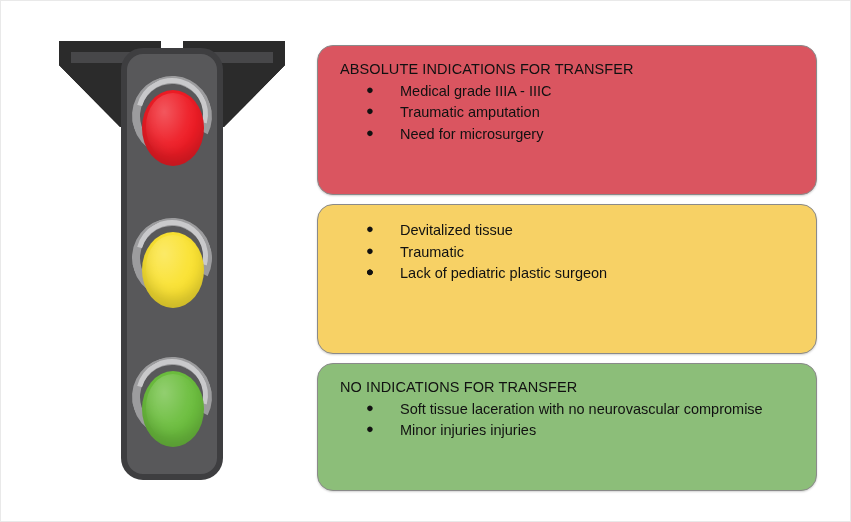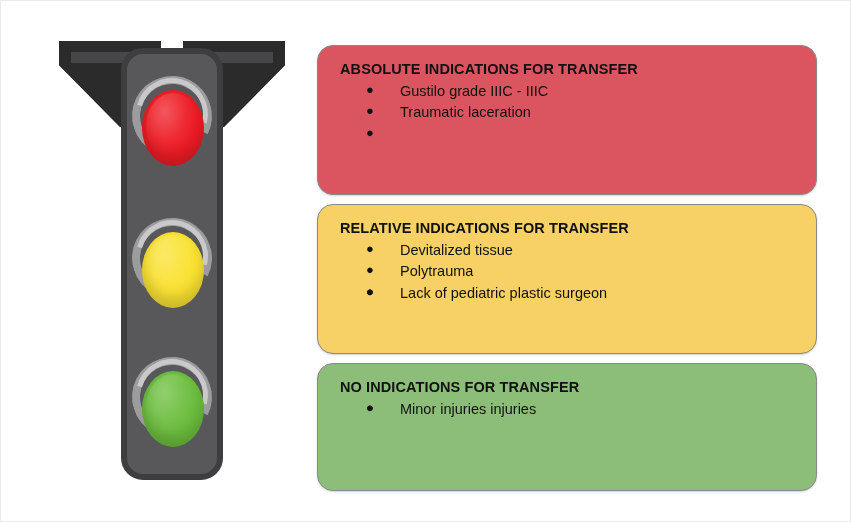--- a/index.html
+++ b/index.html
@@ -150,21 +150,21 @@
     box-sizing: border-box;
     padding: 14px 20px 12px 22px;
     box-shadow: 0 1px 2px rgba(0,0,0,0.18);
   }
   .card-red   { top: 44px;  height: 150px; background: #da5560; }
   .card-amber { top: 203px; height: 150px; background: #f7d165; }
   .card-green { top: 362px; height: 128px; background: #8cbe79; }
 
   .card-title {
     font-size: 14.5px;
-    font-weight: bold;
+    font-weight: normal;
     color: #111111;
     letter-spacing: 0.1px;
     margin: 0 0 2px 0;
     line-height: 1.3;
   }
   .card-list {
     margin: 0;
     padding: 0;
     list-style: none;
   }
@@ -241,38 +241,37 @@
         <div class="lamp" id="lamp-green" style="background: rgb(108, 190, 62);"></div>
         <div class="lamp-shadow"></div>
       </div>
 
     </div>
   </div>
 
   <div class="card card-red" style="background: rgb(218, 85, 96);">
     <div class="card-title">ABSOLUTE INDICATIONS FOR TRANSFER</div>
     <ul class="card-list">
-      <li><span class="bullet">●</span><span>Gustilo grade IIIC - IIIC</span></li>
-      <li><span class="bullet">●</span><span>Traumatic laceration</span></li>
-      <li><span class="bullet">●</span></li>
+      <li><span class="bullet">●</span><span>Medical grade IIIA - IIIC</span></li>
+      <li><span class="bullet">●</span><span>Traumatic amputation</span></li>
+      <li><span class="bullet">●</span><span>Need for microsurgery</span></li>
     </ul>
   </div>
 
   <div class="card card-amber" style="background: rgb(247, 209, 101);">
-    <div class="card-title">RELATIVE INDICATIONS FOR TRANSFER</div>
     <ul class="card-list">
       <li><span class="bullet">●</span><span>Devitalized tissue</span></li>
-      <li><span class="bullet">●</span><span>Polytrauma</span></li>
+      <li><span class="bullet">●</span><span>Traumatic</span></li>
       <li><span class="bullet">●</span></li>
       <li><span class="bullet">●</span></li>
       <li><span class="bullet">●</span><span>Lack of pediatric plastic surgeon</span></li>
     </ul>
   </div>
 
   <div class="card card-green" style="background: rgb(140, 190, 121);">
     <div class="card-title">NO INDICATIONS FOR TRANSFER</div>
     <ul class="card-list">
-      <li><span class="bullet">●</span></li>
+      <li><span class="bullet">●</span><span>Soft tissue laceration with no neurovascular compromise</span></li>
       <li><span class="bullet">●</span><span>Minor injuries injuries</span></li>
     </ul>
   </div>
 
 </div>
 
 </body></html>

